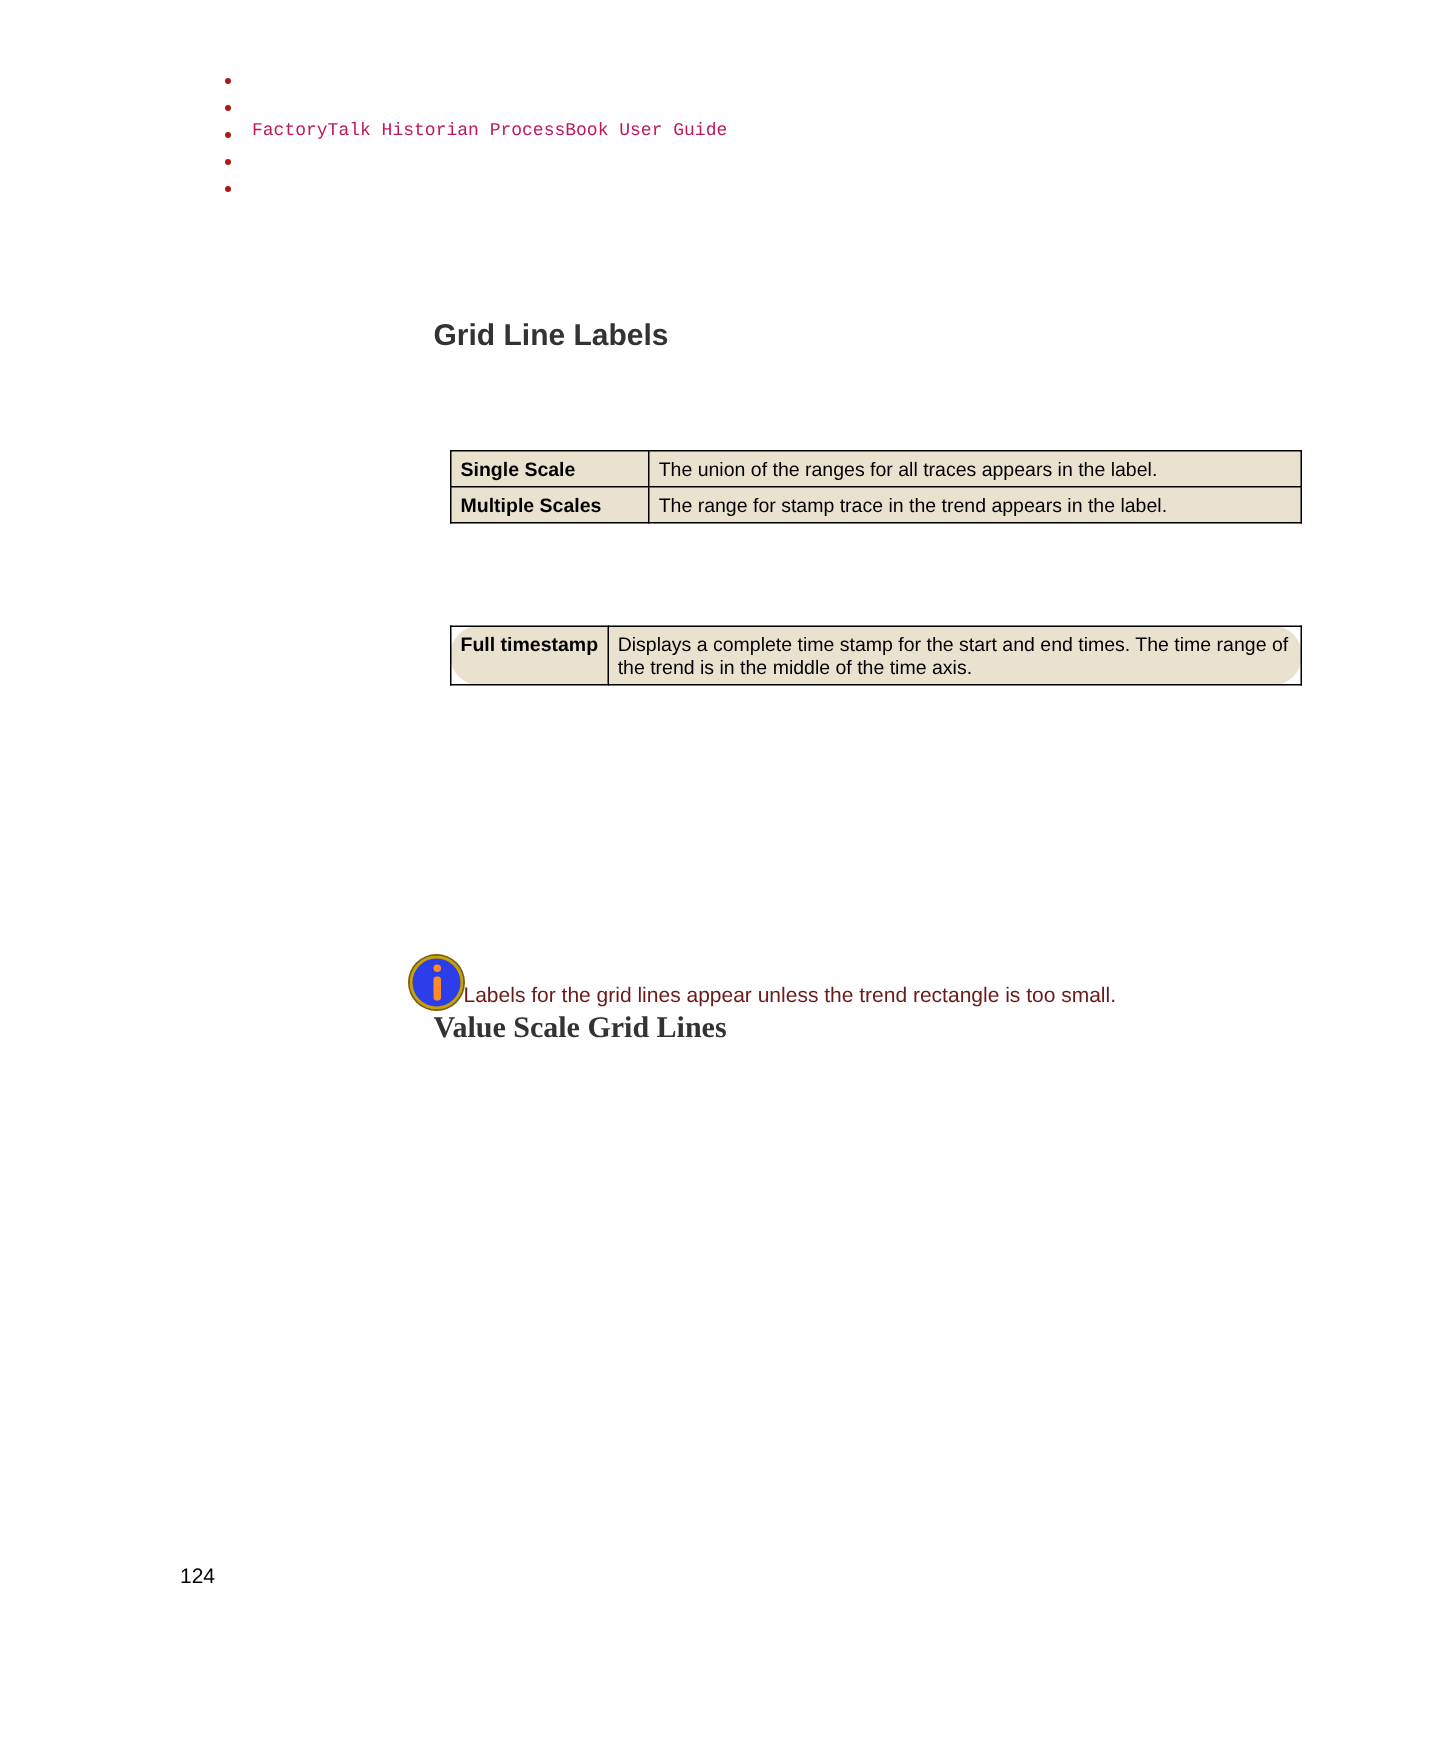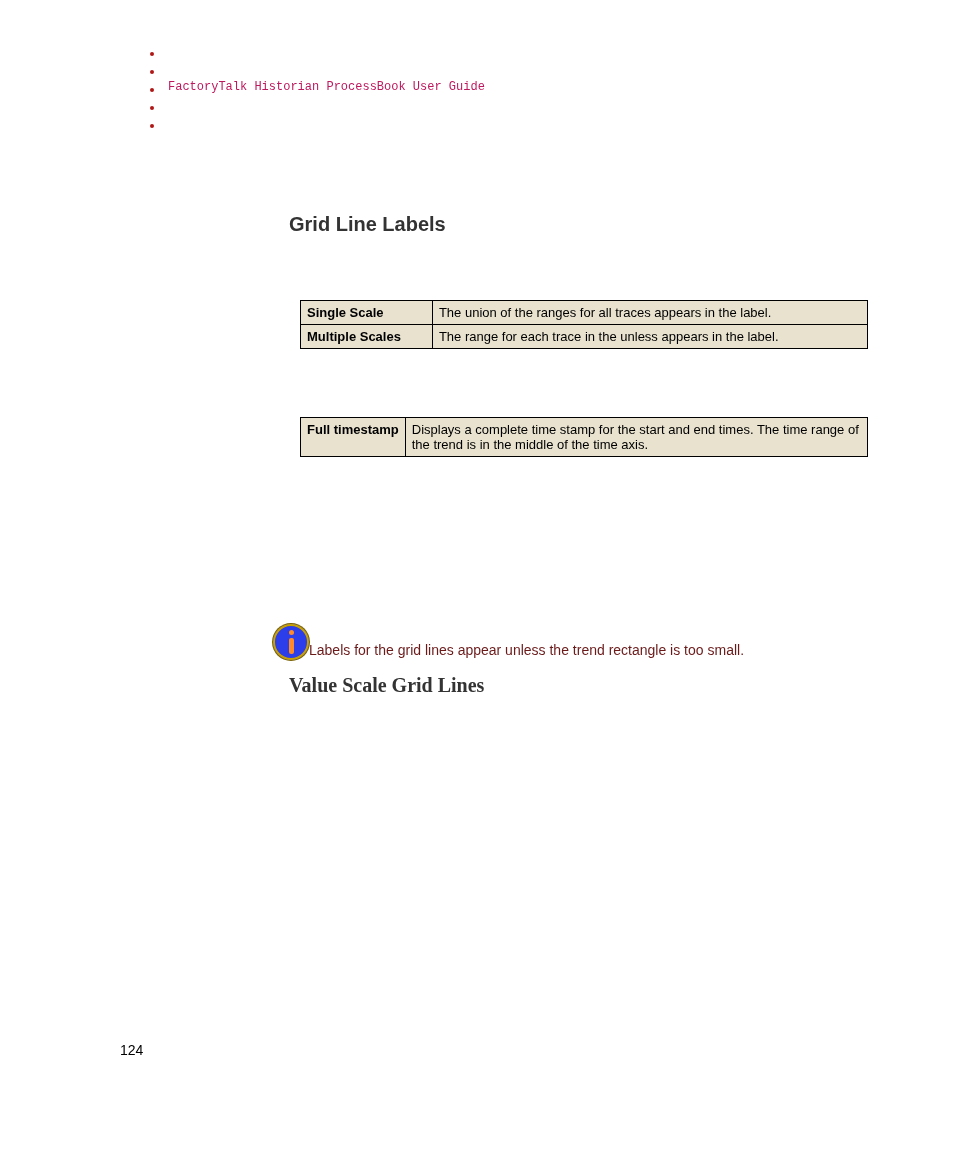--- a/index.html
+++ b/index.html
@@ -46,36 +46,36 @@
     .table {
       position: absolute;
       left: 272px;
       width: 568px;
       border-collapse: collapse;
       border: 1px solid #000000;
       background: #e8e2cf;
       margin-left: 28px;
     }
     .t1 { top: 300px; }
-    .t2 { top: 417px; }
+    .t2 { top: 417px; border-radius: 22px; }
     .table td {
       border: 1px solid #000000;
       padding: 4px 6px;
       font-size: 13px;
       vertical-align: top;
       font-family: Verdana, Arial, sans-serif;
     }
     .td-key {
       font-weight: bold;
       white-space: nowrap;
     }
     .note-row {
       position: absolute;
       left: 273px;
-      top: 624px;
+      top: 637px;
       display: flex;
       align-items: flex-end;
     }
     .info-icon {
       width: 36px;
       height: 36px;
       border-radius: 50%;
       background: #2b3eea;
       box-shadow: inset 0 0 0 2px #c9a100, 0 0 0 1px #7a6200;
       display: flex;
@@ -131,21 +131,21 @@
 <div class="heading1 h1a">Grid Line Labels</div>
 
 <table class="table t1">
   <tbody>
       <tr>
     <td class="td-key">Single Scale</td>
     <td>The union of the ranges for all traces appears in the label.</td>
   </tr>
   <tr>
     <td class="td-key">Multiple Scales</td>
-    <td>The range for each trace in the unless appears in the label.</td>
+    <td>The range for stamp trace in the trend appears in the label.</td>
   </tr>
 </tbody>
   </table>
 
 <table class="table t2">
   <tbody>
       <tr>
     <td class="td-key">Full timestamp</td>
     <td>Displays a complete time stamp for the start and end times. The time range of the trend is in the middle of the time axis.</td>
   </tr>

